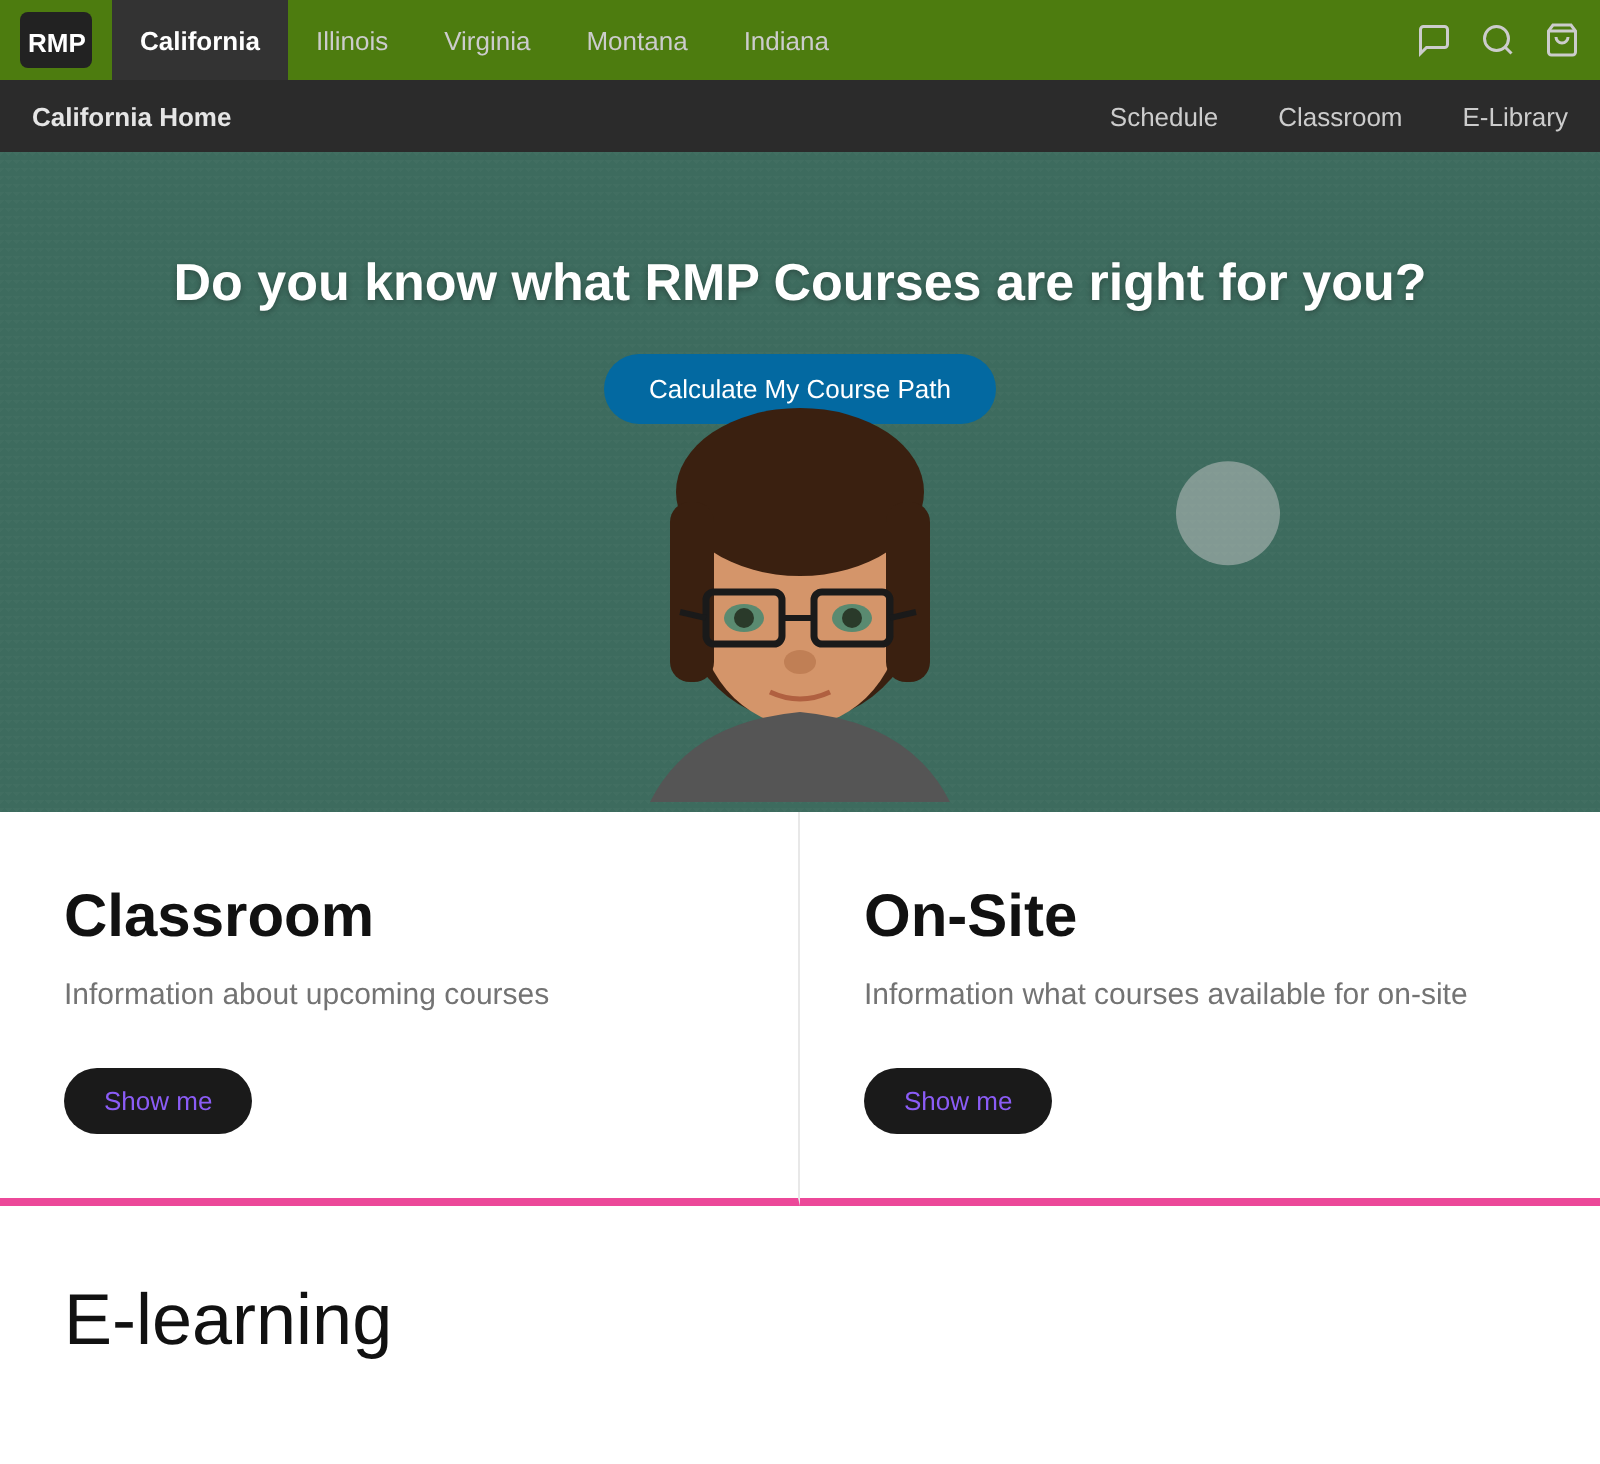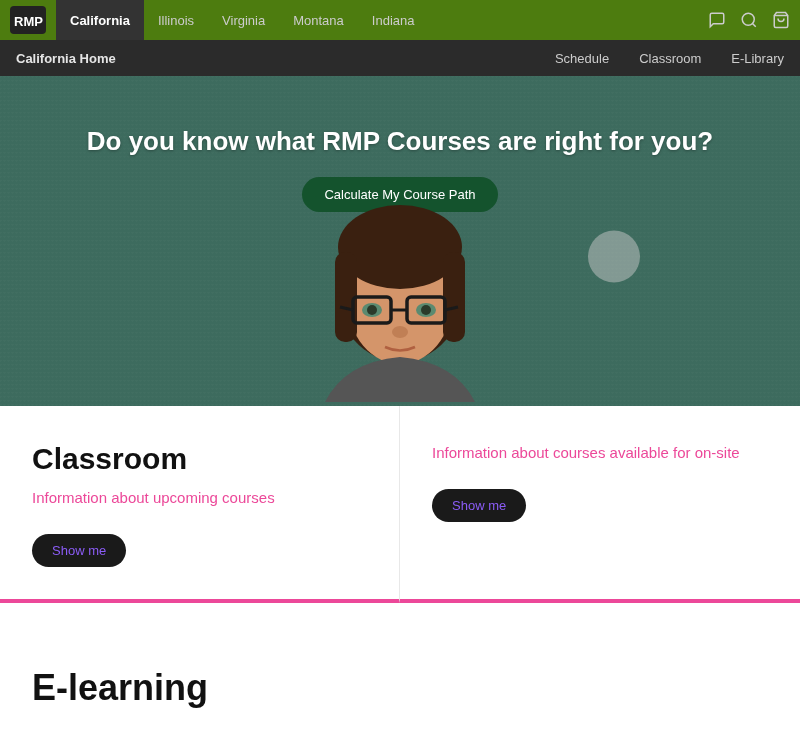--- a/index.html
+++ b/index.html
@@ -110,21 +110,21 @@
       color: #fff;
       font-size: 26px;
       font-weight: bold;
       text-align: center;
       margin-bottom: 20px;
       text-shadow: 0 1px 3px rgba(0,0,0,0.3);
     }
     .hero-btn {
       position: relative;
       z-index: 2;
-      background: #14532d;
+      background: #0369a1;
       color: #fff;
       border: none;
       border-radius: 20px;
       padding: 10px 22px;
       font-size: 13px;
       cursor: pointer;
       font-weight: 500;
     }
     .hero-circle {
       position: absolute;
@@ -153,21 +153,21 @@
     .card:nth-child(2) { border-right: none; }
     .card-title {
       font-size: 30px;
       font-weight: 900;
       color: #111;
       margin-bottom: 12px;
       line-height: 1.1;
     }
     .card-desc {
       font-size: 15px;
-      color: #ec4899;
+      color: #737373;
       margin-bottom: 24px;
       line-height: 1.5;
     }
     .card-btn {
       background: #1a1a1a;
       color: #8b5cf6;
       border: none;
       border-radius: 20px;
       padding: 9px 20px;
       font-size: 13px;
@@ -175,23 +175,22 @@
       font-weight: 500;
     }
 
     
     .elearning-section {
       padding: 36px 32px 0 32px;
       background: #fff;
     }
     .elearning-title {
       font-size: 36px;
-      font-weight: 700;
+      font-weight: 400;
       color: #111;
-      margin-top: 28px;
     }
 
     
     .hero-image-container {
       position: absolute;
       bottom: 0;
       left: 50%;
       transform: translateX(-50%);
       z-index: 2;
     }
@@ -285,20 +284,21 @@
   <div class="hero-circle"></div>
 </section>
 
 <section class="cards-section">
   <div class="card">
     <h2 class="card-title">Classroom</h2>
     <p class="card-desc">Information about upcoming courses</p>
     <button class="card-btn">Show me</button>
   </div>
   <div class="card">
-    <p class="card-desc">Information about courses available for on-site</p>
+    <h2 class="card-title">On-Site</h2>
+    <p class="card-desc">Information what courses available for on-site</p>
     <button class="card-btn">Show me</button>
   </div>
 </section>
 
 <section class="elearning-section">
   <h2 class="elearning-title">E-learning</h2>
 </section>
 
 </body></html>

